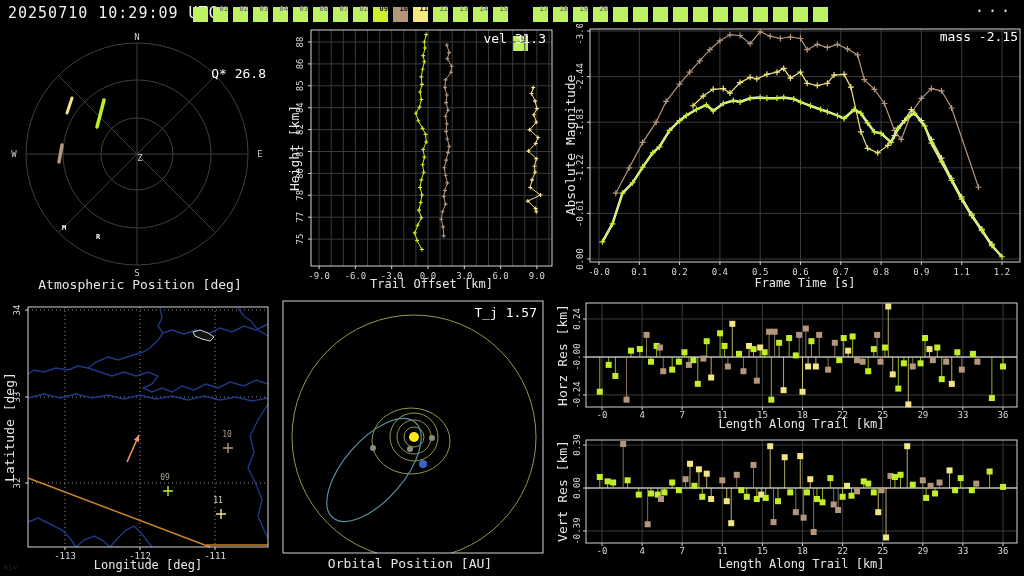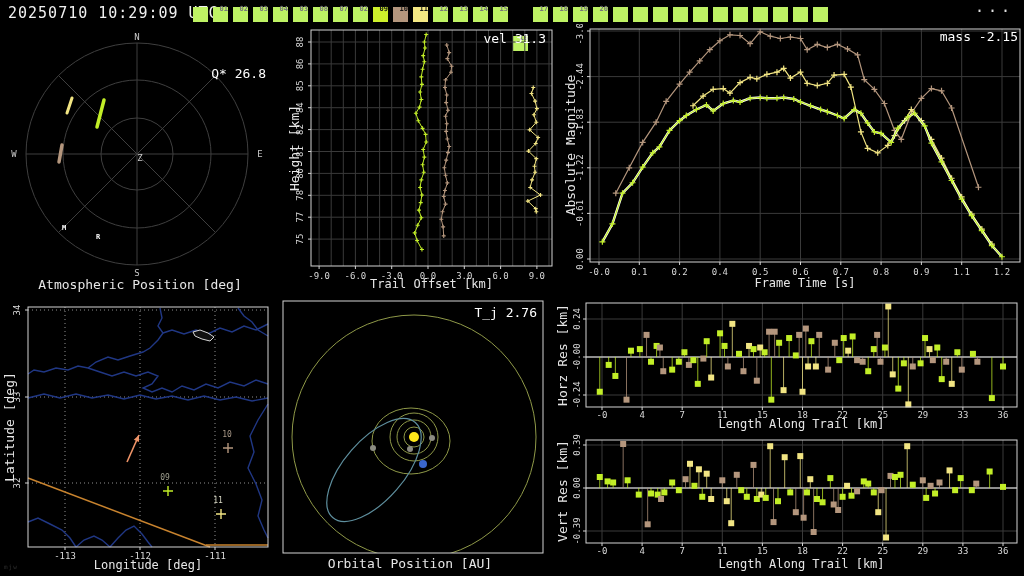--- a/index.html
+++ b/index.html
@@ -543,21 +543,21 @@
           <circle cx="139" cy="142" r="122" fill="none" stroke="#8f9948" stroke-width="1"></circle>
           <ellipse cx="99" cy="175" rx="63" ry="30" fill="none" stroke="#5e8f9e" stroke-width="1.2" transform="rotate(-49 99 175)"></ellipse>
           <circle cx="98" cy="153" r="3" fill="#8c8c82"></circle>
           <circle cx="135" cy="154" r="3" fill="#8c8c82"></circle>
           <circle cx="157" cy="143" r="3" fill="#8c8c82"></circle>
           <circle cx="139" cy="142" r="5" fill="#ffe81a"></circle>
           <circle cx="148" cy="169" r="4" fill="#3a66cc"></circle>
         </g>
         <rect x="8" y="6" width="260" height="252" fill="none" stroke="#d4d4d4" stroke-width="1"></rect>
       </svg>
-    <div class="stat" id="st-orbit">T_j 2.76</div>
+    <div class="stat" id="st-orbit">T_j 1.57</div>
     <div class="ptitle" id="ti-orbit">Orbital Position [AU]</div>
   </div>
 
   <div class="panel" id="panel-res">
     <svg id="svg-res" width="474" height="281">
         <line x1="52" y1="8" x2="52" y2="112" stroke="#3a3a3a" stroke-width="1"></line>
         <line x1="92.1" y1="8" x2="92.1" y2="112" stroke="#3a3a3a" stroke-width="1"></line>
         <line x1="132.2" y1="8" x2="132.2" y2="112" stroke="#3a3a3a" stroke-width="1"></line>
         <line x1="172.3" y1="8" x2="172.3" y2="112" stroke="#3a3a3a" stroke-width="1"></line>
         <line x1="212.4" y1="8" x2="212.4" y2="112" stroke="#3a3a3a" stroke-width="1"></line>

